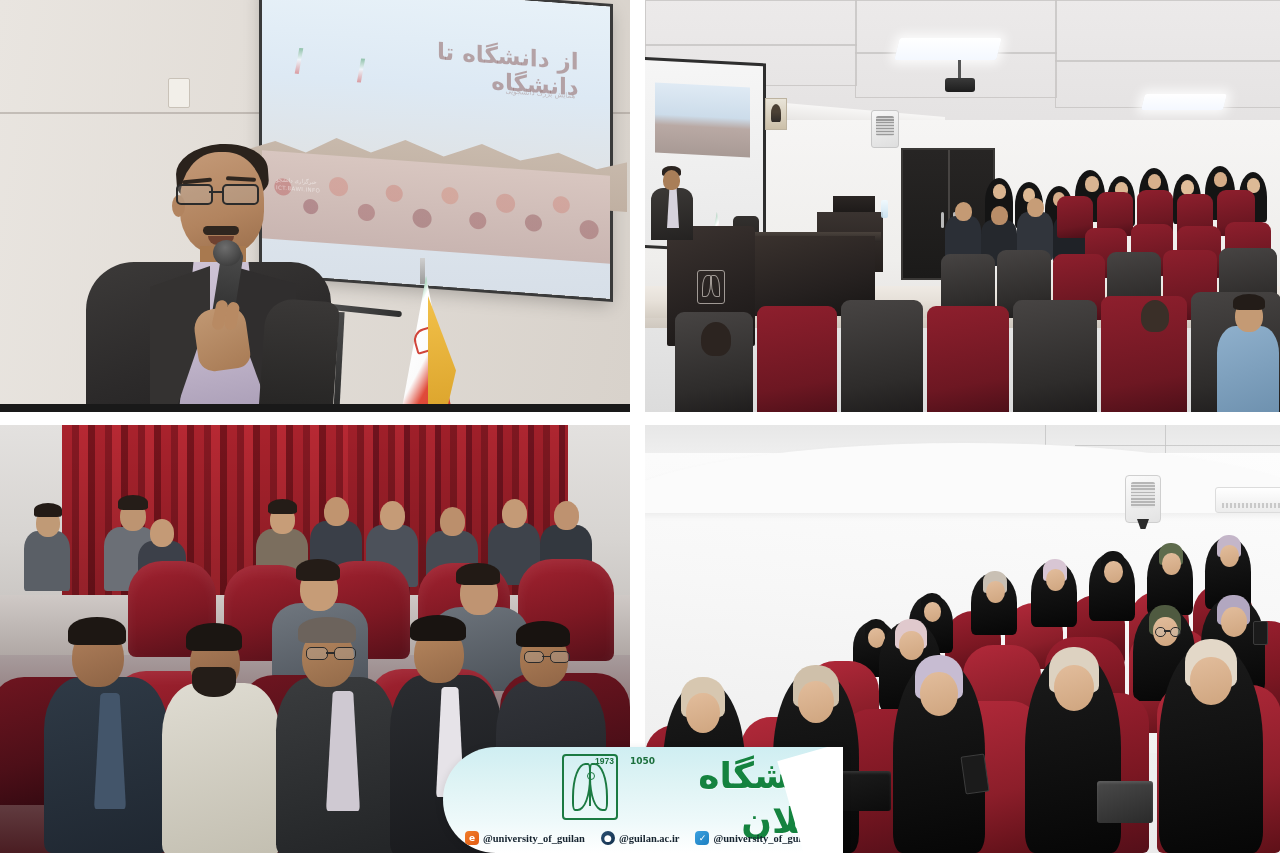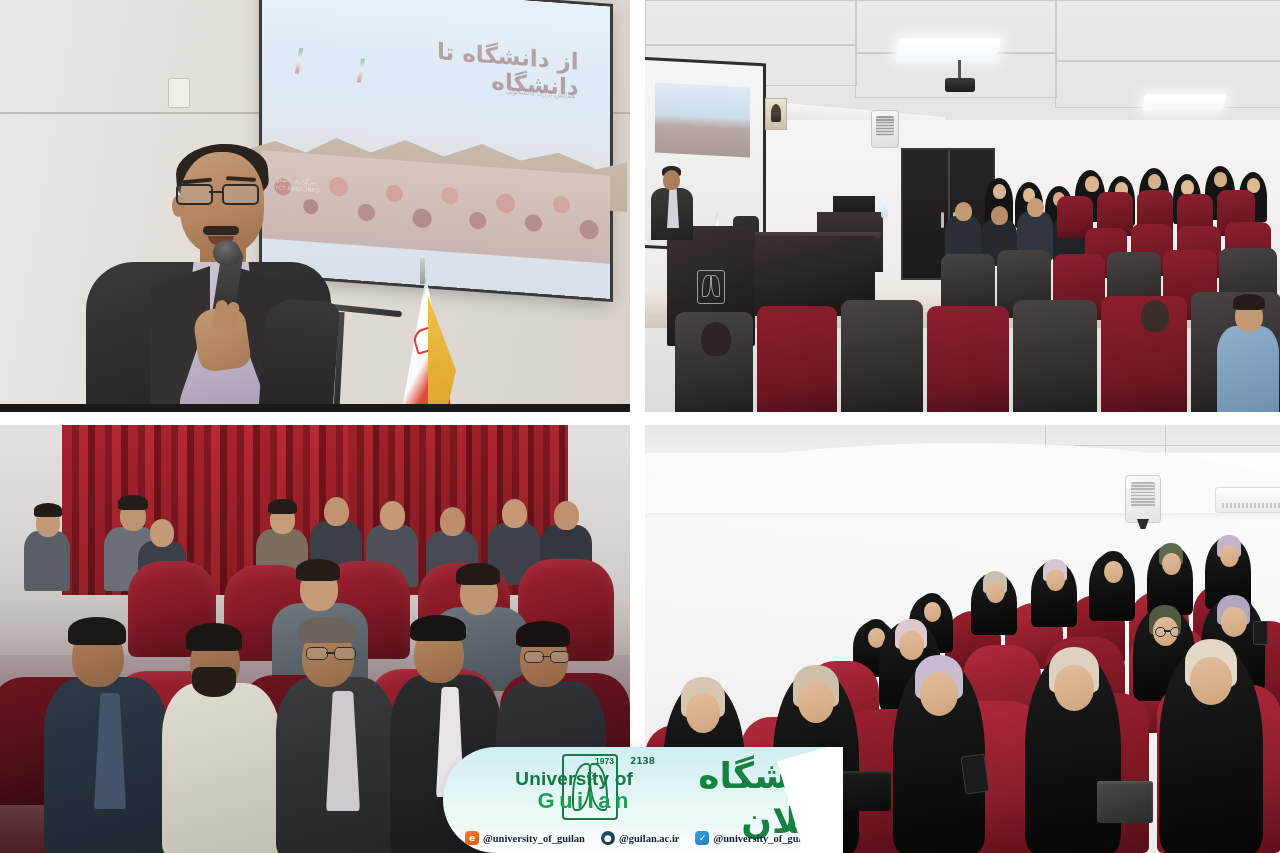--- a/index.html
+++ b/index.html
@@ -692,33 +692,29 @@
 
       <div class="w-chador" style="left:514px;top:218px;width:104px;height:210px;"></div>
       <div class="w-scarf" style="left:540px;top:214px;width:52px;height:48px;background:#e3d8c8;"></div>
       <div class="w-face" style="left:545px;top:232px;width:42px;height:48px;"></div>
     </div>
   </div>
 
   <div id="banner">
     <div class="bn-inner">
       <div class="bn-year-l">1973</div>
-      <div class="bn-year-r">2138</div>
+      <div class="bn-year-r">1050</div>
 
       <div class="bn-emblem">
         <span class="bn-em-l"></span>
         <span class="bn-em-r"></span>
         <span class="bn-em-dot"></span>
         <span class="bn-em-stem"></span>
       </div>
 
-      <div class="bn-enname">
-        <div class="bn-en1">University of</div>
-        <div class="bn-en2">Guilan</div>
-      </div>
 
       <div class="bn-fa">دانشگاه گیلان</div>
 
       <div class="bn-social">
         <div class="bn-soc">
           <span class="ic ic-eitaa">e</span>
           <span class="bn-soc-txt">@university_of_guilan</span>
         </div>
         <div class="bn-soc">
           <span class="ic ic-bale">●</span>

